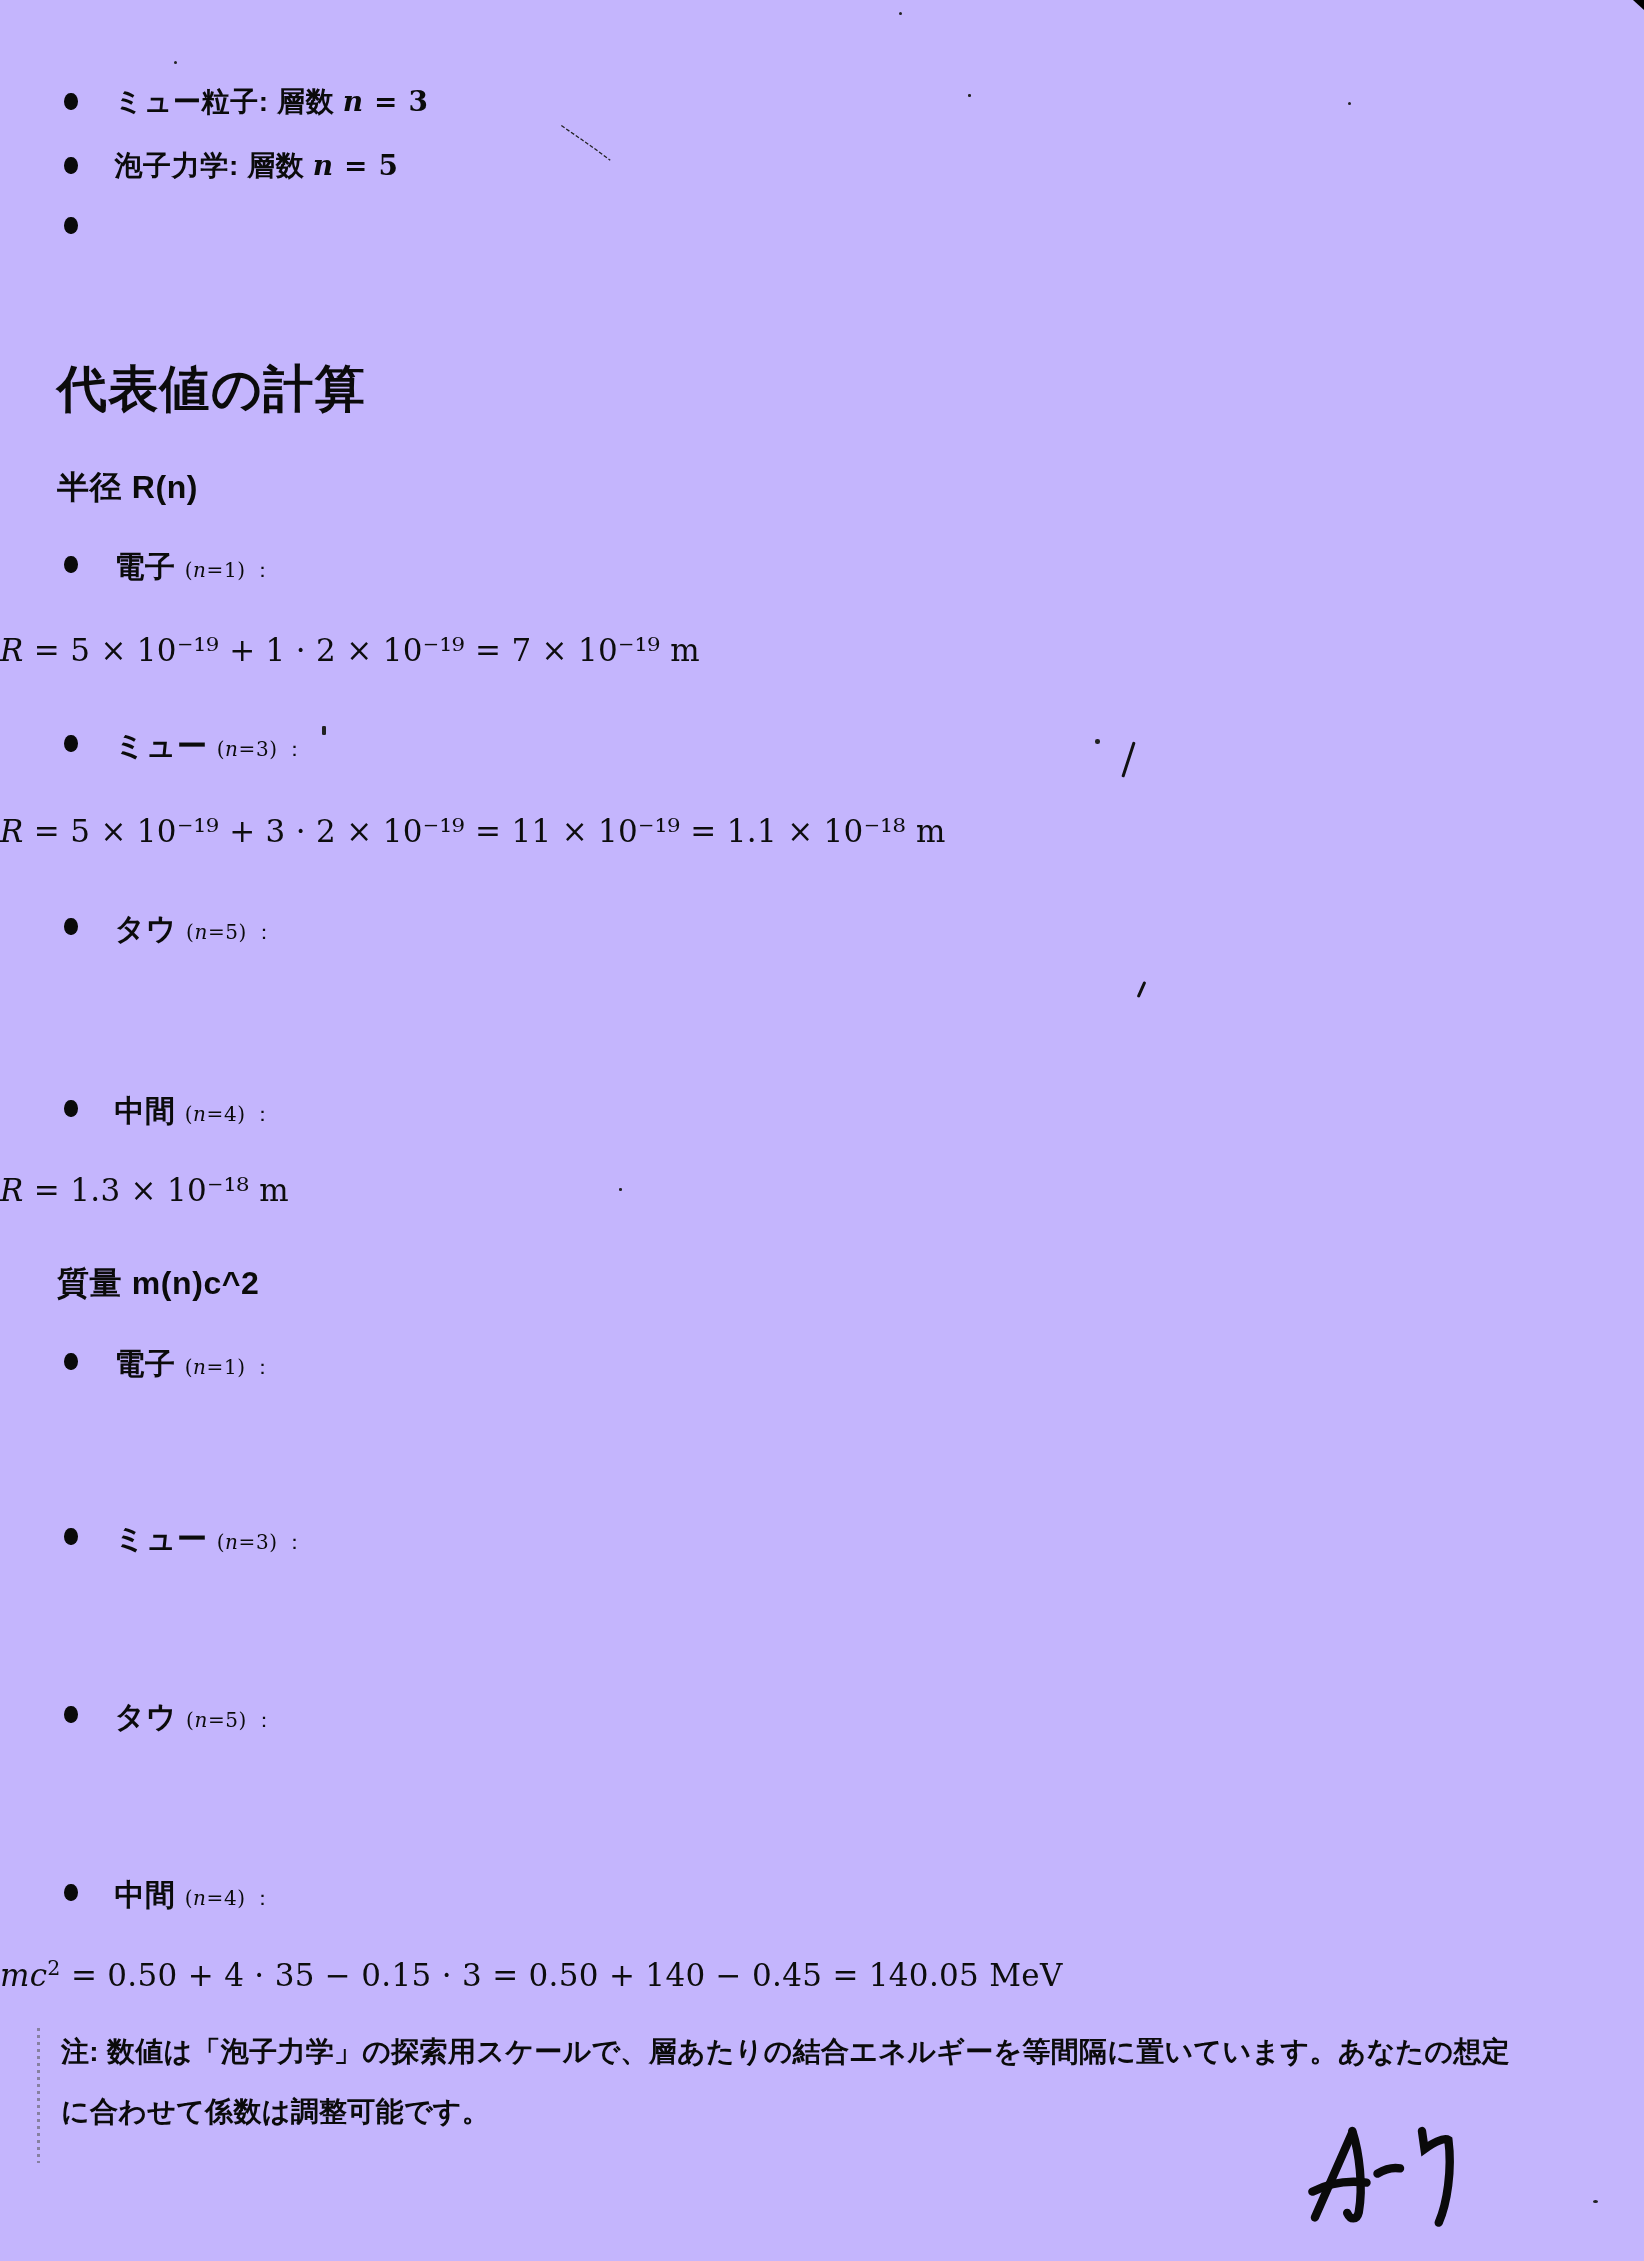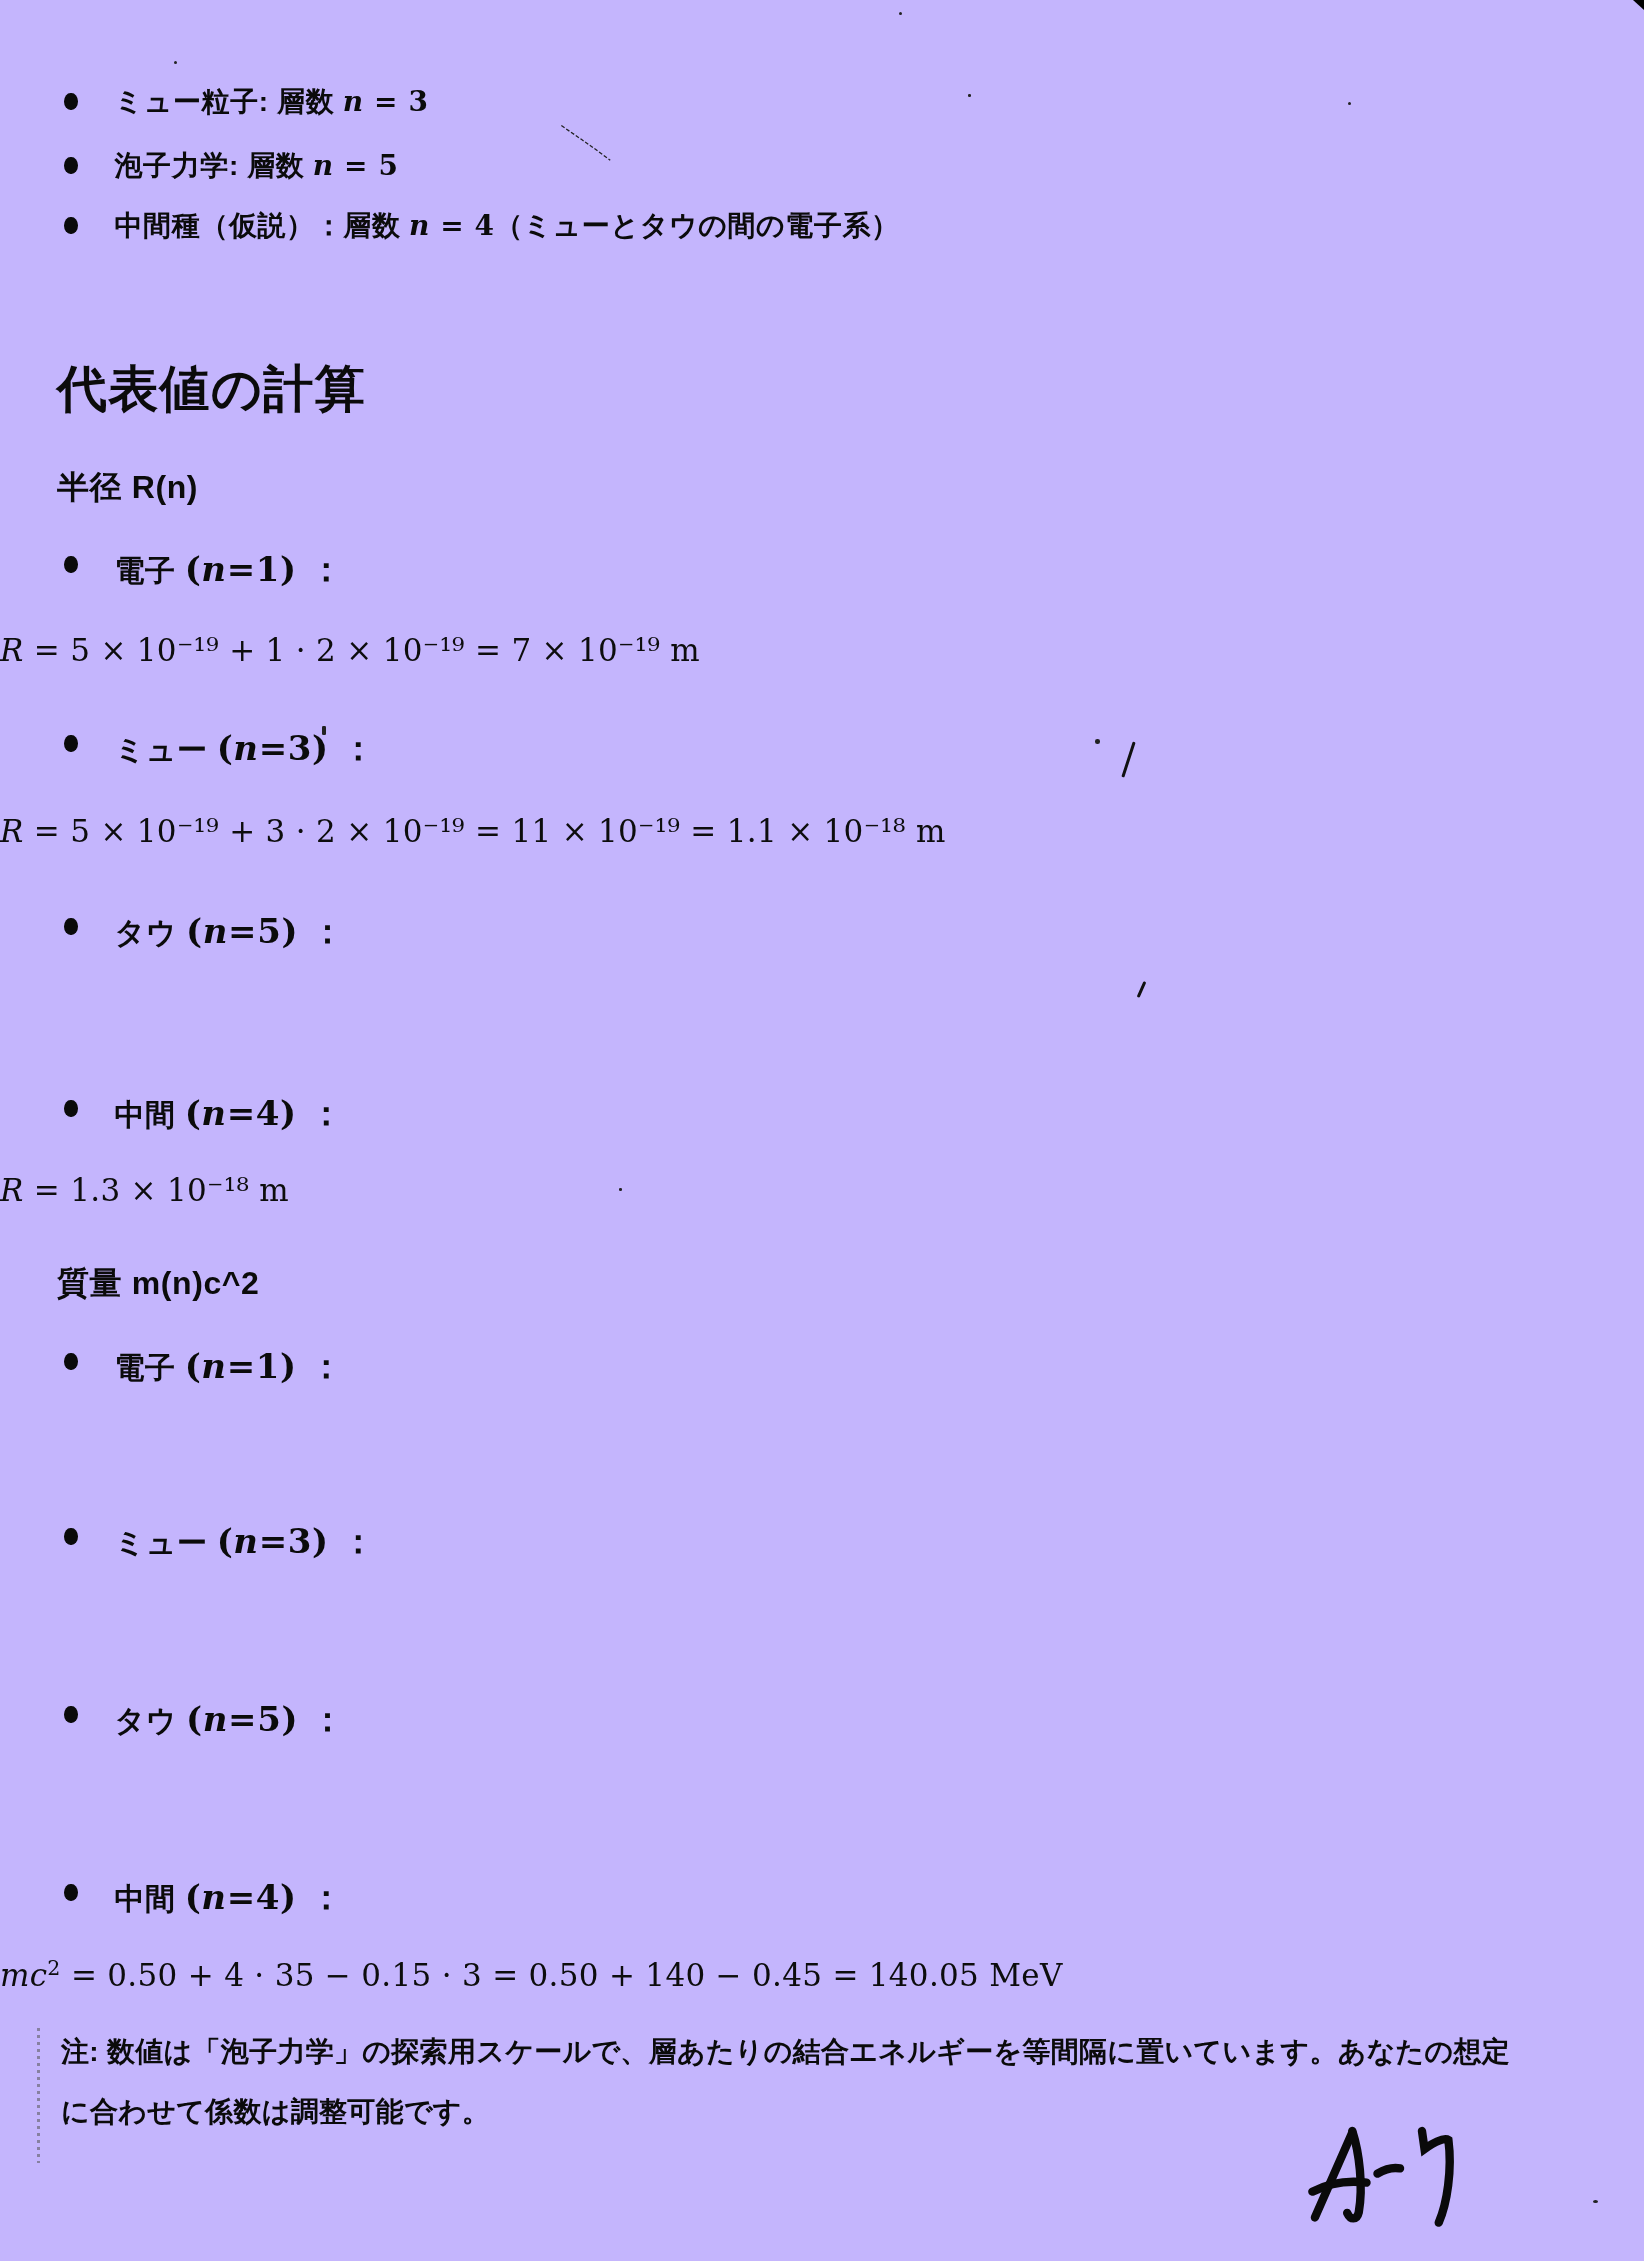--- a/index.html
+++ b/index.html
@@ -14,21 +14,21 @@
   .row{position:absolute;left:0;width:1644px;}
   .bullet-row{left:64px;display:flex;align-items:flex-start;}
   .dot{
     flex:0 0 auto;width:13.5px;height:17.4px;border-radius:50%;
     background:#0a0a0a;margin-top:9px;margin-right:37px;
   }
   .btxt{font-size:28px;font-weight:bold;line-height:1.25;letter-spacing:0.6px;}
   .item-label{font-size:30px;font-weight:bold;letter-spacing:0.6px;}
   .mvar{font-family:"DejaVu Serif",serif;font-style:italic;font-weight:600;}
   .mval{font-family:"DejaVu Serif",serif;font-weight:600;}
-  .paren{font-family:"DejaVu Serif",serif;font-weight:700;font-size:34px;}
+  .paren{font-family:"DejaVu Serif",serif;font-weight:400;font-size:20px;}
   .paren-var{font-style:italic;}
   .h1{left:57px;font-size:50px;font-weight:bold;letter-spacing:1.3px;}
   .h2{left:57px;font-size:32px;font-weight:bold;letter-spacing:0.6px;}
   .formula{
     left:0;width:1541px;text-align:left;
     font-family:"DejaVu Serif",serif;font-size:31px;line-height:1;
     color:#0d0d0d;letter-spacing:0.3px;
   }
   .formula i{font-style:italic;}
   .formula sup{font-size:20.6px;line-height:0;}
@@ -67,21 +67,20 @@
   <div class="row bullet-row" style="top:84px">
     <span class="dot"></span>
     <span class="btxt"><span>ミュー粒子: 層数 </span><span class="mvar">n</span><span class="mval"> = 3</span><span></span></span>
   </div>
   <div class="row bullet-row" style="top:148px">
     <span class="dot"></span>
     <span class="btxt"><span>泡子力学: 層数 </span><span class="mvar">n</span><span class="mval"> = 5</span><span></span></span>
   </div>
   <div class="row bullet-row" style="top:208px">
     <span class="dot"></span>
-    <span class="btxt"><span>中間種（仮説）：層数 </span><span class="mvar">n</span><span class="mval"> = 4</span><span>（ミューとタウの間の電子系）</span></span>
   </div>
 
   <div class="row h1" style="top:356px">代表値の計算</div>
 
   <div class="row h2" style="top:466px">半径 R(n)</div>
 
   <div class="row bullet-row" style="top:547px">
     <span class="dot"></span>
     <span class="item-label"><span>電子 </span><span class="paren"><span>(</span><span class="paren-var">n</span><span>=1) ：</span></span></span>
   </div>

